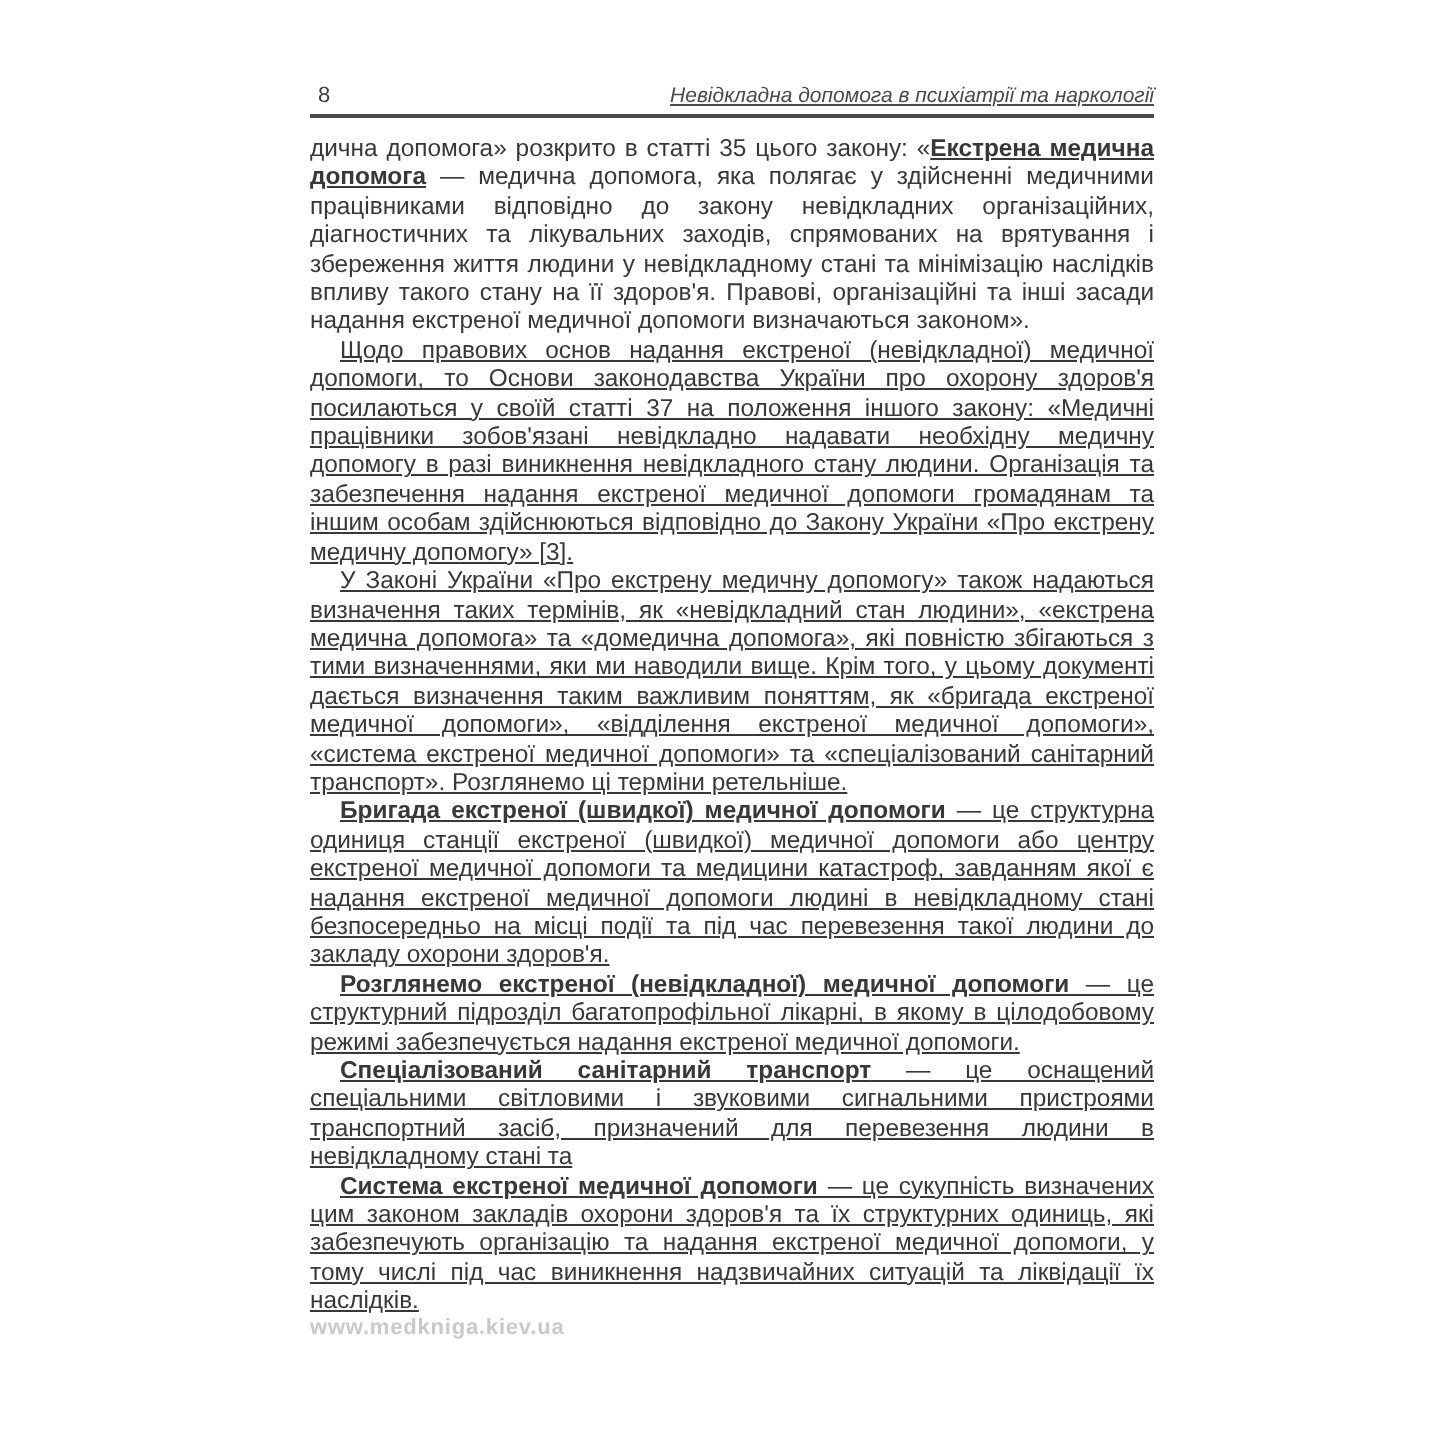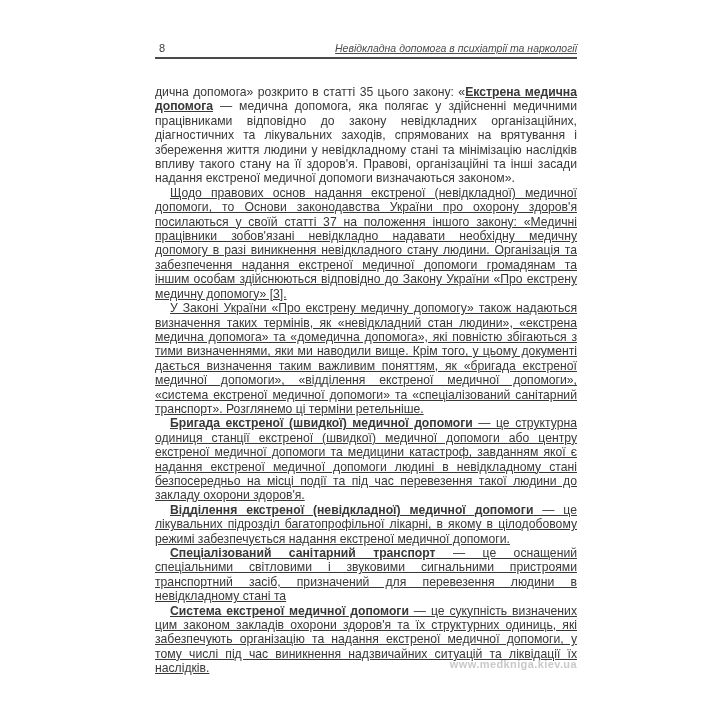--- a/index.html
+++ b/index.html
@@ -31,38 +31,38 @@
     padding-left: 4px;
   }
   .running-title {
     font-size: 10.5px;
     font-style: italic;
     color: #4a4a4a;
     text-decoration: underline;
   }
   .body-text {
     position: absolute;
-    left: 155px; top: 85px;
+    left: 155px; top: 67px;
     width: 422px;
     font-size: 12.2px;
     line-height: 14.4px;
     color: #383838;
     text-align: justify;
   }
   .para { margin: 0; }
   .para.indent { text-indent: 15px; text-decoration: underline; }
   .term {
     font-weight: bold;
     text-decoration: underline;
   }
   .page-footer {
     position: absolute;
     left: 155px; top: 658px;
     width: 422px;
-    text-align: right;
+    text-align: left;
     font-size: 11px;
     font-weight: bold;
     letter-spacing: 0.4px;
     color: #c9c9c9;
   }
 </style>
 </head>
 <body>
 
 <div class="page">
@@ -70,21 +70,21 @@
   <div class="page-header">
     <span class="page-number">8</span>
     <span class="running-title">Невідкладна допомога в психіатрії та наркології</span>
   </div>
 
   <div class="body-text">
       <p class="para"><span>дична допомога» розкрито в статті 35 цього закону: «</span><span class="term">Екстрена медична допомога</span><span> — медична допомога, яка полягає у здійсненні медичними працівниками відповідно до закону невідкладних організаційних, діагностичних та лікувальних заходів, спрямованих на врятування і збереження життя людини у невідкладному стані та мінімізацію наслідків впливу такого стану на її здоров'я. Правові, організаційні та інші засади надання екстреної медичної допомоги визначаються законом».</span></p>
       <p class="para indent"><span>Щодо правових основ надання екстреної (невідкладної) медичної допомоги, то Основи законодавства України про охорону здоров'я посилаються у своїй статті 37 на положення іншого закону: «Медичні працівники зобов'язані невідкладно надавати необхідну медичну допомогу в разі виникнення невідкладного стану людини. Організація та забезпечення надання екстреної медичної допомоги громадянам та іншим особам здійснюються відповідно до Закону України «Про екстрену медичну допомогу» [3].</span></p>
       <p class="para indent"><span>У Законі України «Про екстрену медичну допомогу» також надаються визначення таких термінів, як «невідкладний стан людини», «екстрена медична допомога» та «домедична допомога», які повністю збігаються з тими визначеннями, яки ми наводили вище. Крім того, у цьому документі дається визначення таким важливим поняттям, як «бригада екстреної медичної допомоги», «відділення екстреної медичної допомоги», «система екстреної медичної допомоги» та «спеціалізований санітарний транспорт». Розглянемо ці терміни ретельніше.</span></p>
       <p class="para indent"><span class="term">Бригада екстреної (швидкої) медичної допомоги</span><span> — це структурна одиниця станції екстреної (швидкої) медичної допомоги або центру екстреної медичної допомоги та медицини катастроф, завданням якої є надання екстреної медичної допомоги людині в невідкладному стані безпосередньо на місці події та під час перевезення такої людини до закладу охорони здоров'я.</span></p>
-      <p class="para indent"><span class="term">Відділення екстреної (невідкладної) медичної допомоги</span><span> — це лікувальних підрозділ багатопрофільної лікарні, в якому в цілодобовому режимі забезпечується надання екстреної медичної допомоги.</span></p>
+      <p class="para indent"><span class="term">Розглянемо екстреної (невідкладної) медичної допомоги</span><span> — це структурний підрозділ багатопрофільної лікарні, в якому в цілодобовому режимі забезпечується надання екстреної медичної допомоги.</span></p>
       <p class="para indent"><span class="term">Спеціалізований санітарний транспорт</span><span> — це оснащений спеціальними світловими і звуковими сигнальними пристроями транспортний засіб, призначений для перевезення людини в невідкладному стані та</span></p>
       <p class="para indent"><span class="term">Система екстреної медичної допомоги</span><span> — це сукупність визначених цим законом закладів охорони здоров'я та їх структурних одиниць, які забезпечують організацію та надання екстреної медичної допомоги, у тому числі під час виникнення надзвичайних ситуацій та ліквідації їх наслідків.</span></p>
     </div>
 
   <div class="page-footer">
     <span>www.medkniga.kiev.ua</span>
   </div>
 
 </div>
 

